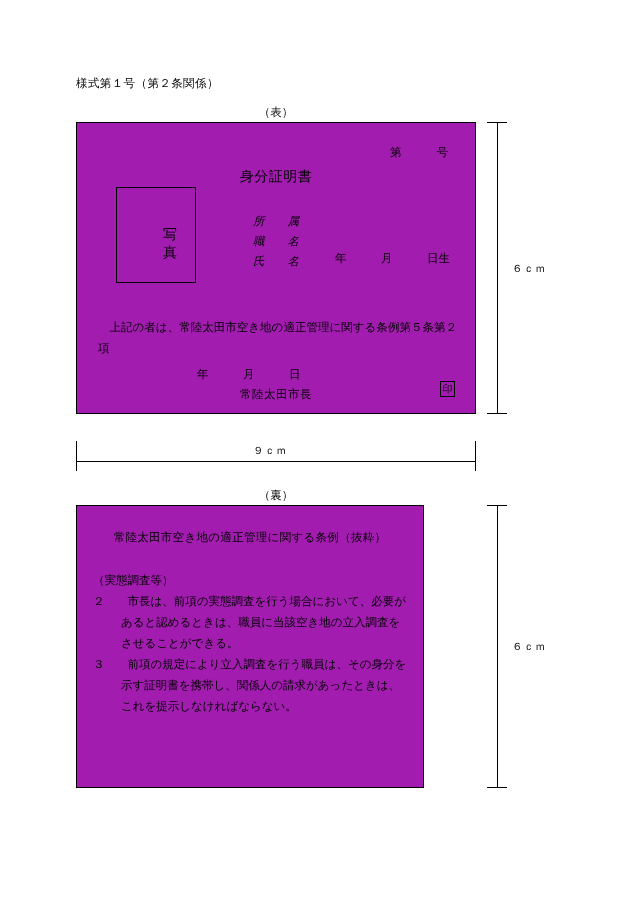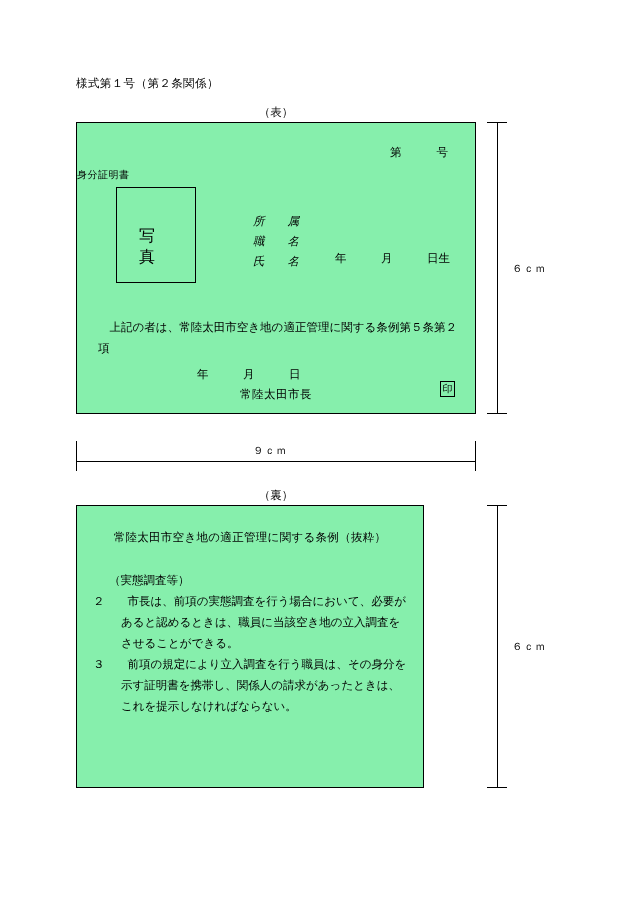--- a/index.html
+++ b/index.html
@@ -39,21 +39,21 @@
     width: 400px;
   }
   #caption-front { left: 76px; top: 105px; }
   #caption-back  { left: 76px; top: 488px; }
 
   
   .card {
     position: absolute;
     border: 1px solid #000;
     box-sizing: border-box;
-    background: #86efac;
+    background: #a21caf;
   }
   #front-card {
     left: 76px;
     top: 122px;
     width: 400px;
     height: 292px;
   }
   #back-card {
     left: 76px;
     top: 505px;
@@ -70,39 +70,40 @@
     text-align: right;
     font-size: 11.5px;
     letter-spacing: 1px;
   }
   .no-line .gap { display: inline-block; width: 34px; }
 
   .doc-title {
     position: absolute;
     left: 0; right: 0;
     top: 45px;
-    font-size: 10px;
+    text-align: center;
+    font-size: 14px;
     letter-spacing: 0.5px;
   }
 
   .photo-box {
     position: absolute;
     left: 39px;
     top: 64px;
     width: 80px;
     height: 96px;
     border: 1px solid #000;
     box-sizing: border-box;
   }
   .photo-label {
     position: absolute;
     left: 0; right: 16px;
     top: 38px;
-    text-align: center;
-    font-size: 16px;
+    text-align: right;
+    font-size: 14px;
     letter-spacing: 2px;
   }
 
   .fields {
     position: absolute;
     left: 176px;
     top: 88px;
     font-size: 11.5px;
     line-height: 20px;
     font-style: italic;
@@ -191,21 +192,21 @@
   }
   .back-body {
     position: absolute;
     left: 16px;
     right: 16px;
     top: 64px;
     font-size: 11.5px;
     line-height: 21px;
   }
   .back-body p { margin: 0; }
-  .back-body p.sub { margin-left: 16px; }
+  .back-body p.sub { margin-left: 0; }
   .back-body p.hang {
     padding-left: 32px;
     text-indent: -32px;
   }
   .back-body p.hang2 {
     padding-left: 28px;
     text-indent: -28px;
   }
 </style>
 </head>

